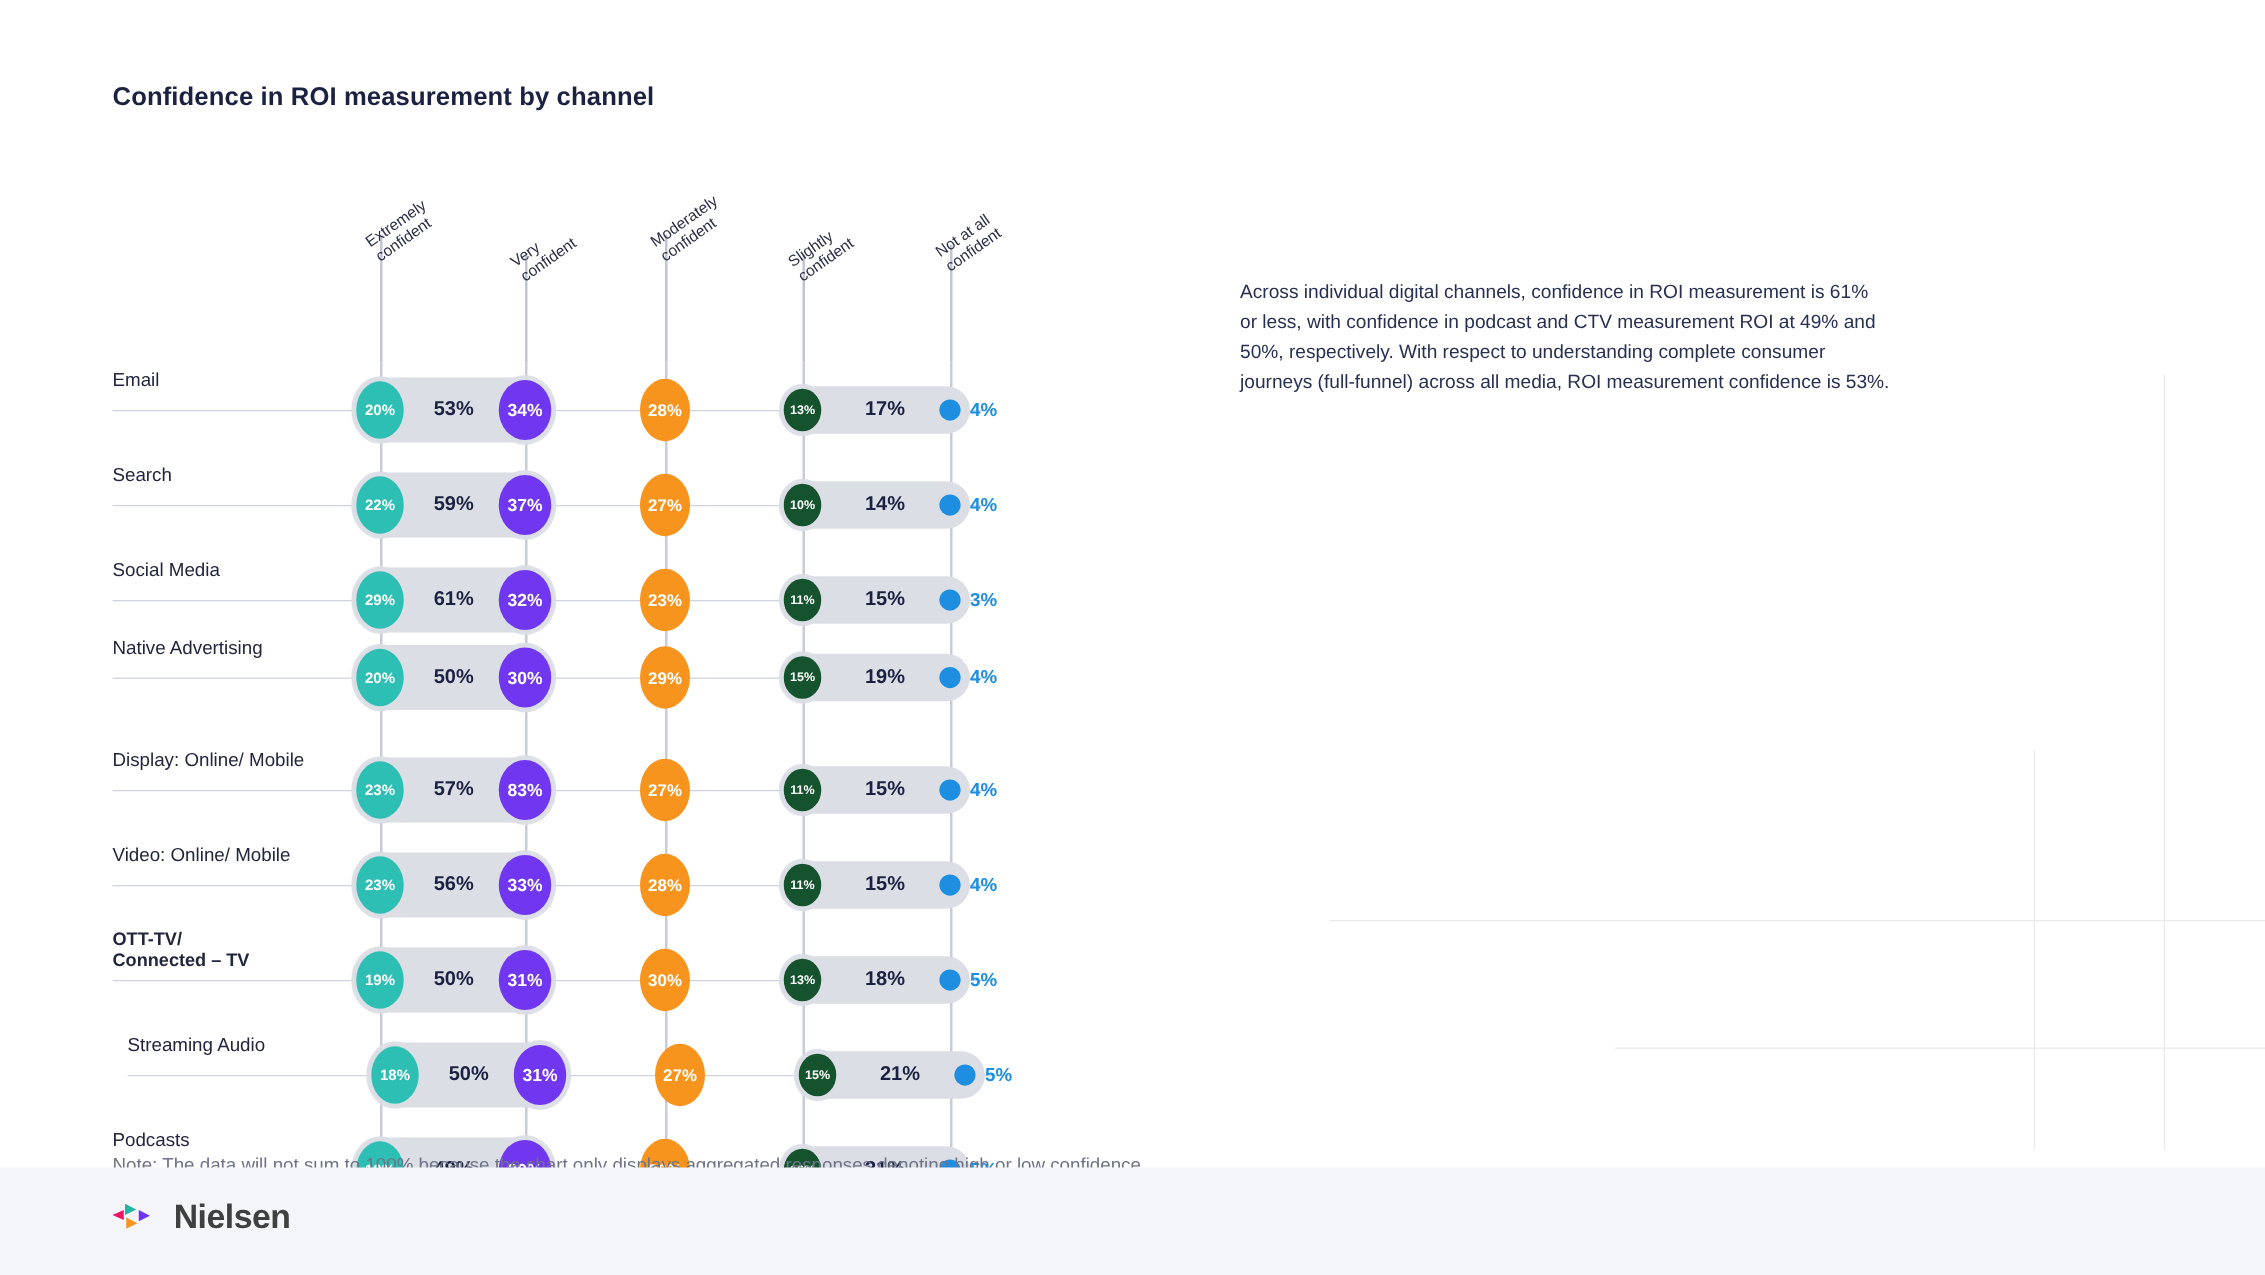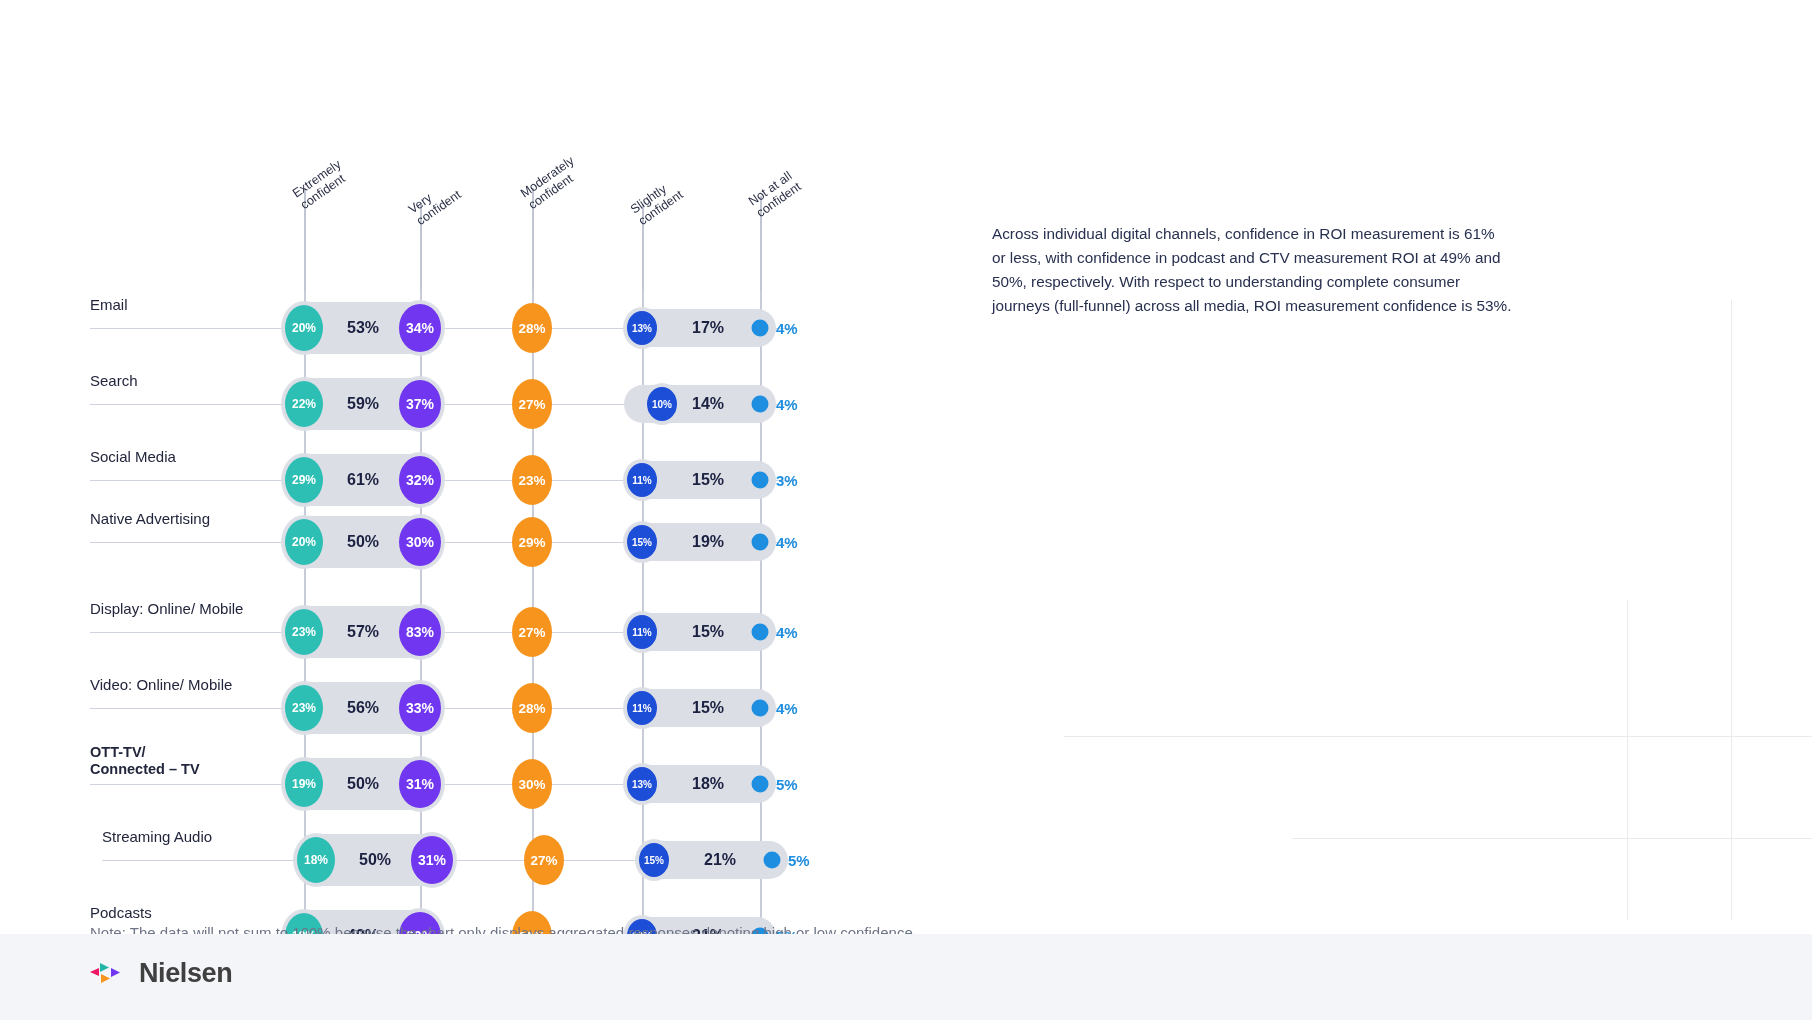--- a/index.html
+++ b/index.html
@@ -75,21 +75,21 @@
   .bub{
     position:absolute;top:38px;transform:translate(-50%,-50%);
     border-radius:50%;
     display:flex;align-items:center;justify-content:center;
     color:#fff;font-weight:bold;
     box-shadow:0 0 0 4px rgba(220,222,230,.9);
   }
   .bub.teal{background:#2ebfb4;width:38px;height:46px;font-size:12px;}
   .bub.purple{background:#7036f0;width:42px;height:48px;font-size:14px;}
   .bub.orange{background:#f7941d;width:40px;height:50px;font-size:13.5px;box-shadow:none;}
-  .bub.pink{background:#1d4ed8;width:30px;height:34px;font-size:10px;}
+  .bub.pink{background:#14532d;width:30px;height:34px;font-size:10px;}
   .bub.blue{background:#1e8fe0;width:17px;height:17px;font-size:0;box-shadow:none;}
 
   .outval{
     position:absolute;top:38px;transform:translateY(-50%);
     font-size:15px;font-weight:bold;color:#1e8fe0;
   }
 
   
   .netlabel{
     position:absolute;font-size:15px;color:#5a6076;
@@ -123,20 +123,21 @@
 </head>
 <body>
 
 <div class="slide">
 
   <div class="deco v1"></div>
   <div class="deco v2"></div>
   <div class="deco h1"></div>
   <div class="deco h2"></div>
 
+  <div class="title">Confidence in ROI measurement by channel</div>
 
   <div class="chart">
     <div class="colhead" id="colhead">
         <div class="tick" style="left: 214px; height: 102px;"></div>
         <div class="hlabel" style="left: 216px; top: 4px;">
           <span>Extremely</span>
           <span>confident</span>
         </div>
         <div class="tick" style="left: 330px; height: 86px;"></div>
         <div class="hlabel" style="left: 332px; top: 20px;">
@@ -186,21 +187,21 @@
           <div class="rowlabel">Search</div>
           <div class="pill" style="left: 192px; width: 162px;">
             <div class="netval">59%</div>
           </div>
           <div class="pill" style="left: 534px; width: 152px; height: 38px; top: 19px; border-radius: 19px;">
             <div class="netval" style="padding-left: 16px;">14%</div>
           </div>
           <div class="bub teal" style="left: 214px;">22%</div>
           <div class="bub purple" style="left: 330px;">37%</div>
           <div class="bub orange" style="left: 442px;">27%</div>
-          <div class="bub pink" style="left: 552px; margin-left: 20px;">10%</div>
+          <div class="bub pink" style="left: 552px;">10%</div>
           <div class="bub blue" style="left: 670px;"></div>
           <div class="outval" style="left: 686px;">4%</div>
         </div>
         <div class="row" style="top: 152px; position: absolute; left: 0px; width: 830px;">
           <div class="rowline"></div>
           <div class="rowlabel">Social Media</div>
           <div class="pill" style="left: 192px; width: 162px;">
             <div class="netval">61%</div>
           </div>
           <div class="pill" style="left: 534px; width: 152px; height: 38px; top: 19px; border-radius: 19px;">

